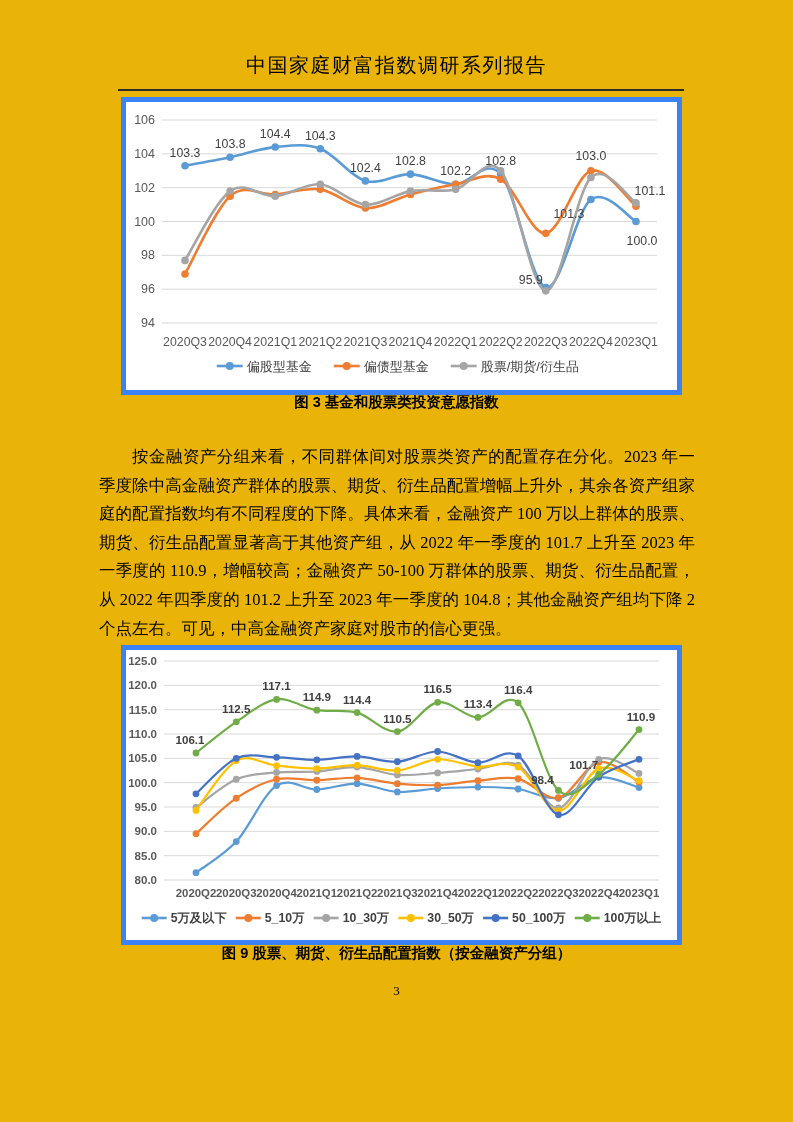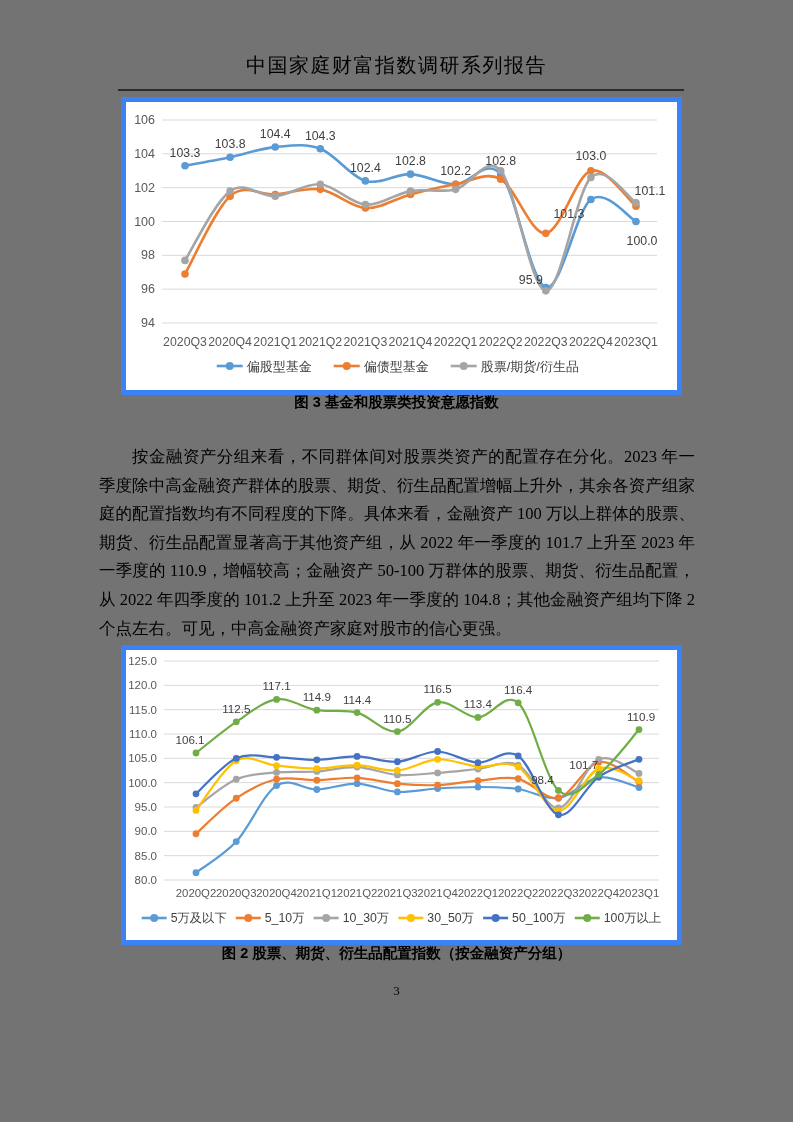--- a/index.html
+++ b/index.html
@@ -1,23 +1,23 @@
 <!DOCTYPE html>
 <html><head>
 <meta charset="utf-8">
 <style>
   html,body{margin:0;padding:0;background:#888;}
-  .page{position:relative;width:793px;height:1122px;background:#737373;margin:0 auto;overflow:hidden;
+  .page{position:relative;width:793px;height:1122px;background:#eab308;margin:0 auto;overflow:hidden;
         font-family:"Liberation Serif","DejaVu Serif",serif;}
   .doc-title{position:absolute;top:52px;left:0;width:100%;text-align:center;
              font-size:20px;letter-spacing:1.5px;color:#000;}
   .title-rule{position:absolute;top:89px;left:118px;width:566px;border-top:2px solid #2b2b2b;}
   .chart-box{position:absolute;left:121px;width:551px;border:5px solid #3b82f6;background:#fff;}
   #chart1-box{top:97px;height:288px;}
-  #chart2-box{top:645px;height:290px;}
+  #chart2-box{top:645px;height:290px;font-weight:bold;}
   .chart-box svg{display:block;}
   .caption{position:absolute;left:0;width:100%;text-align:center;
            font-family:"Liberation Sans","DejaVu Sans",sans-serif;font-weight:bold;
            font-size:14.5px;color:#000;}
   #caption3{top:393px;}
   #caption4{top:944px;}
   .body-paragraph{position:absolute;left:99px;top:423px;width:596px;
                   font-size:16.5px;line-height:28.6px;text-align:justify;
                   text-indent:33px;color:#000;margin-top:20px;}
   .page-number{position:absolute;top:983px;left:0;width:100%;text-align:center;
@@ -259,17 +259,17 @@
         <circle cx="284.874" cy="268" r="4" fill="#FFC000"></circle>
         <text x="301.374" y="272.428" font-size="12.3" fill="#404040" font-family="&quot;Liberation Sans&quot;,&quot;DejaVu Sans&quot;,sans-serif">30_50万</text>
         <line x1="357.11400000000003" y1="268" x2="382.11400000000003" y2="268" stroke="#4472C4" stroke-width="2.6"></line>
         <circle cx="369.61400000000003" cy="268" r="4" fill="#4472C4"></circle>
         <text x="386.11400000000003" y="272.428" font-size="12.3" fill="#404040" font-family="&quot;Liberation Sans&quot;,&quot;DejaVu Sans&quot;,sans-serif">50_100万</text>
         <line x1="448.742" y1="268" x2="473.742" y2="268" stroke="#70AD47" stroke-width="2.6"></line>
         <circle cx="461.242" cy="268" r="4" fill="#70AD47"></circle>
         <text x="477.742" y="272.428" font-size="12.3" fill="#404040" font-family="&quot;Liberation Sans&quot;,&quot;DejaVu Sans&quot;,sans-serif">100万以上</text>
       </svg>
   </div>
-  <div class="caption" id="caption4">图 2 股票、期货、衍生品配置指数（按金融资产分组）</div>
+  <div class="caption" id="caption4">图 9 股票、期货、衍生品配置指数（按金融资产分组）</div>
 
   <div class="page-number">3</div>
 
 </div>
 
 </body></html>

